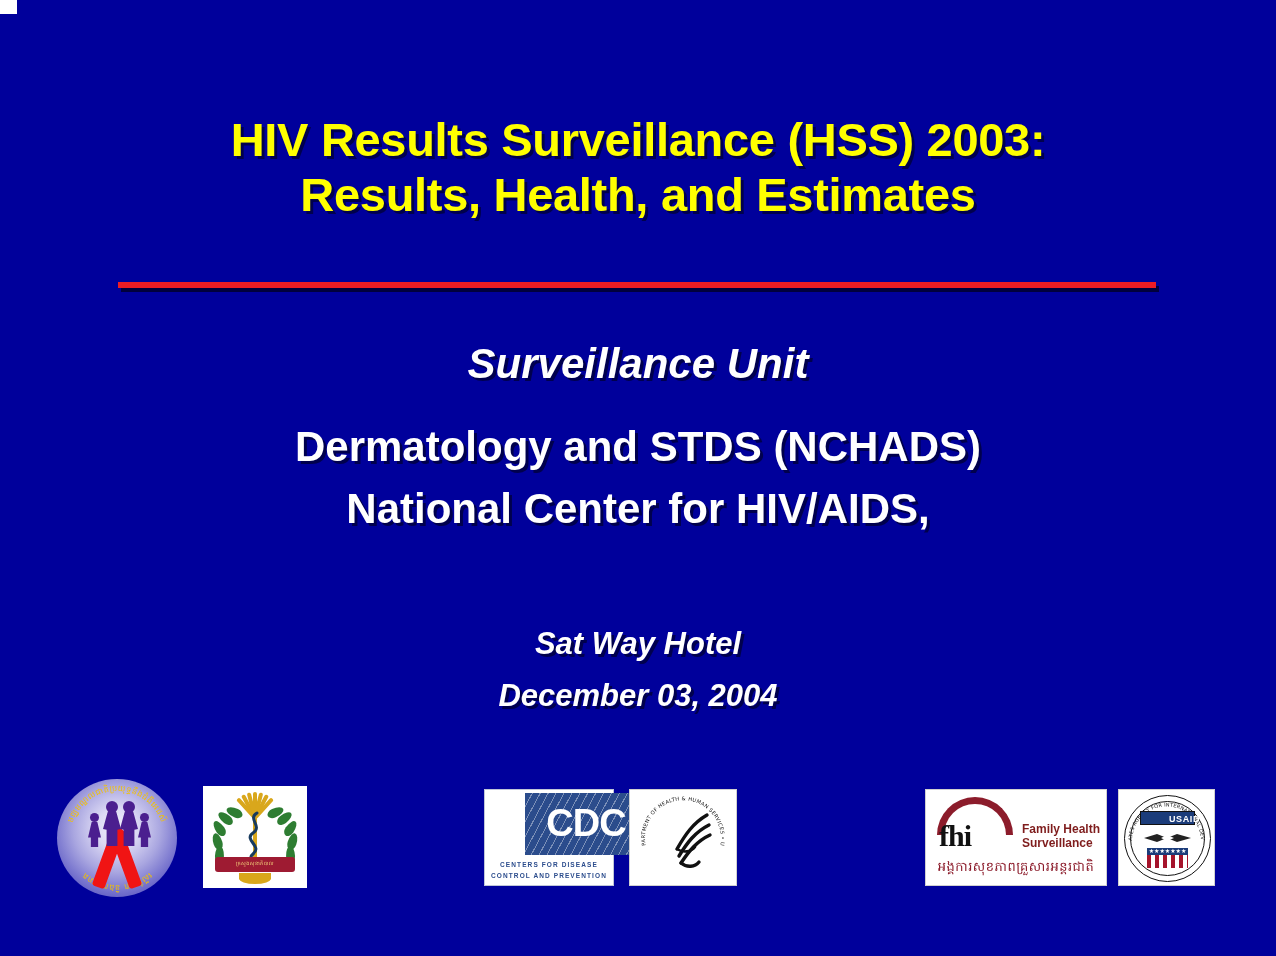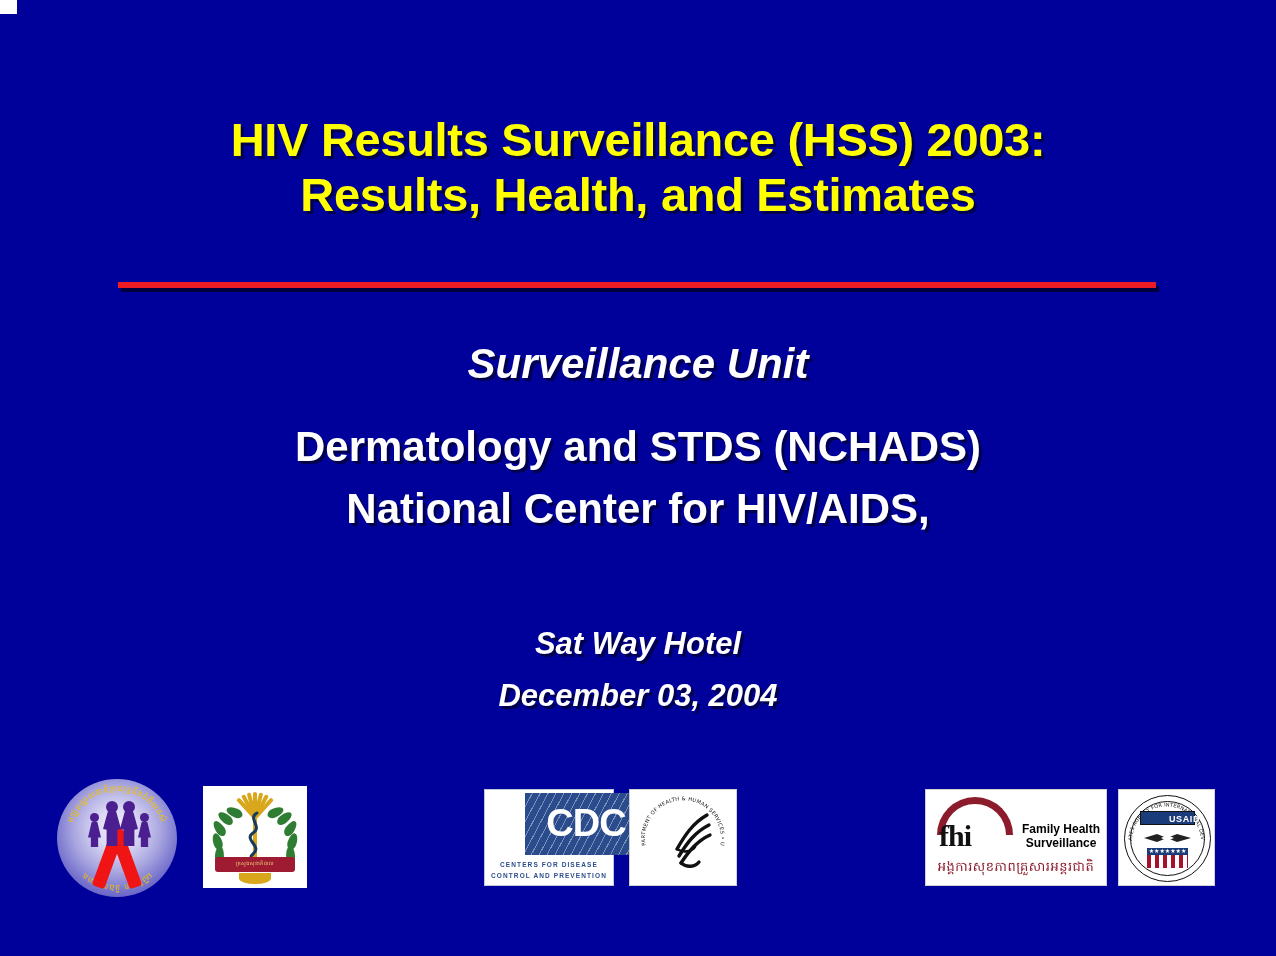--- a/index.html
+++ b/index.html
@@ -295,22 +295,21 @@
     color: #111111;
     letter-spacing: -1px;
   }
   #fhi-name {
     position: absolute;
     left: 96px; top: 32px;
     font-family: "Liberation Sans", sans-serif;
     font-weight: bold;
     font-size: 12px;
     line-height: 14px;
-    color: #000000;
-    text-align: center;
+    color: #7f1d1d;
   }
   #fhi-khmer {
     position: absolute;
     left: 0; right: 0; bottom: 8px;
     text-align: center;
     font-family: "DejaVu Sans", sans-serif;
     font-size: 13px;
     color: #8C1C2B;
     letter-spacing: 0.5px;
   }

